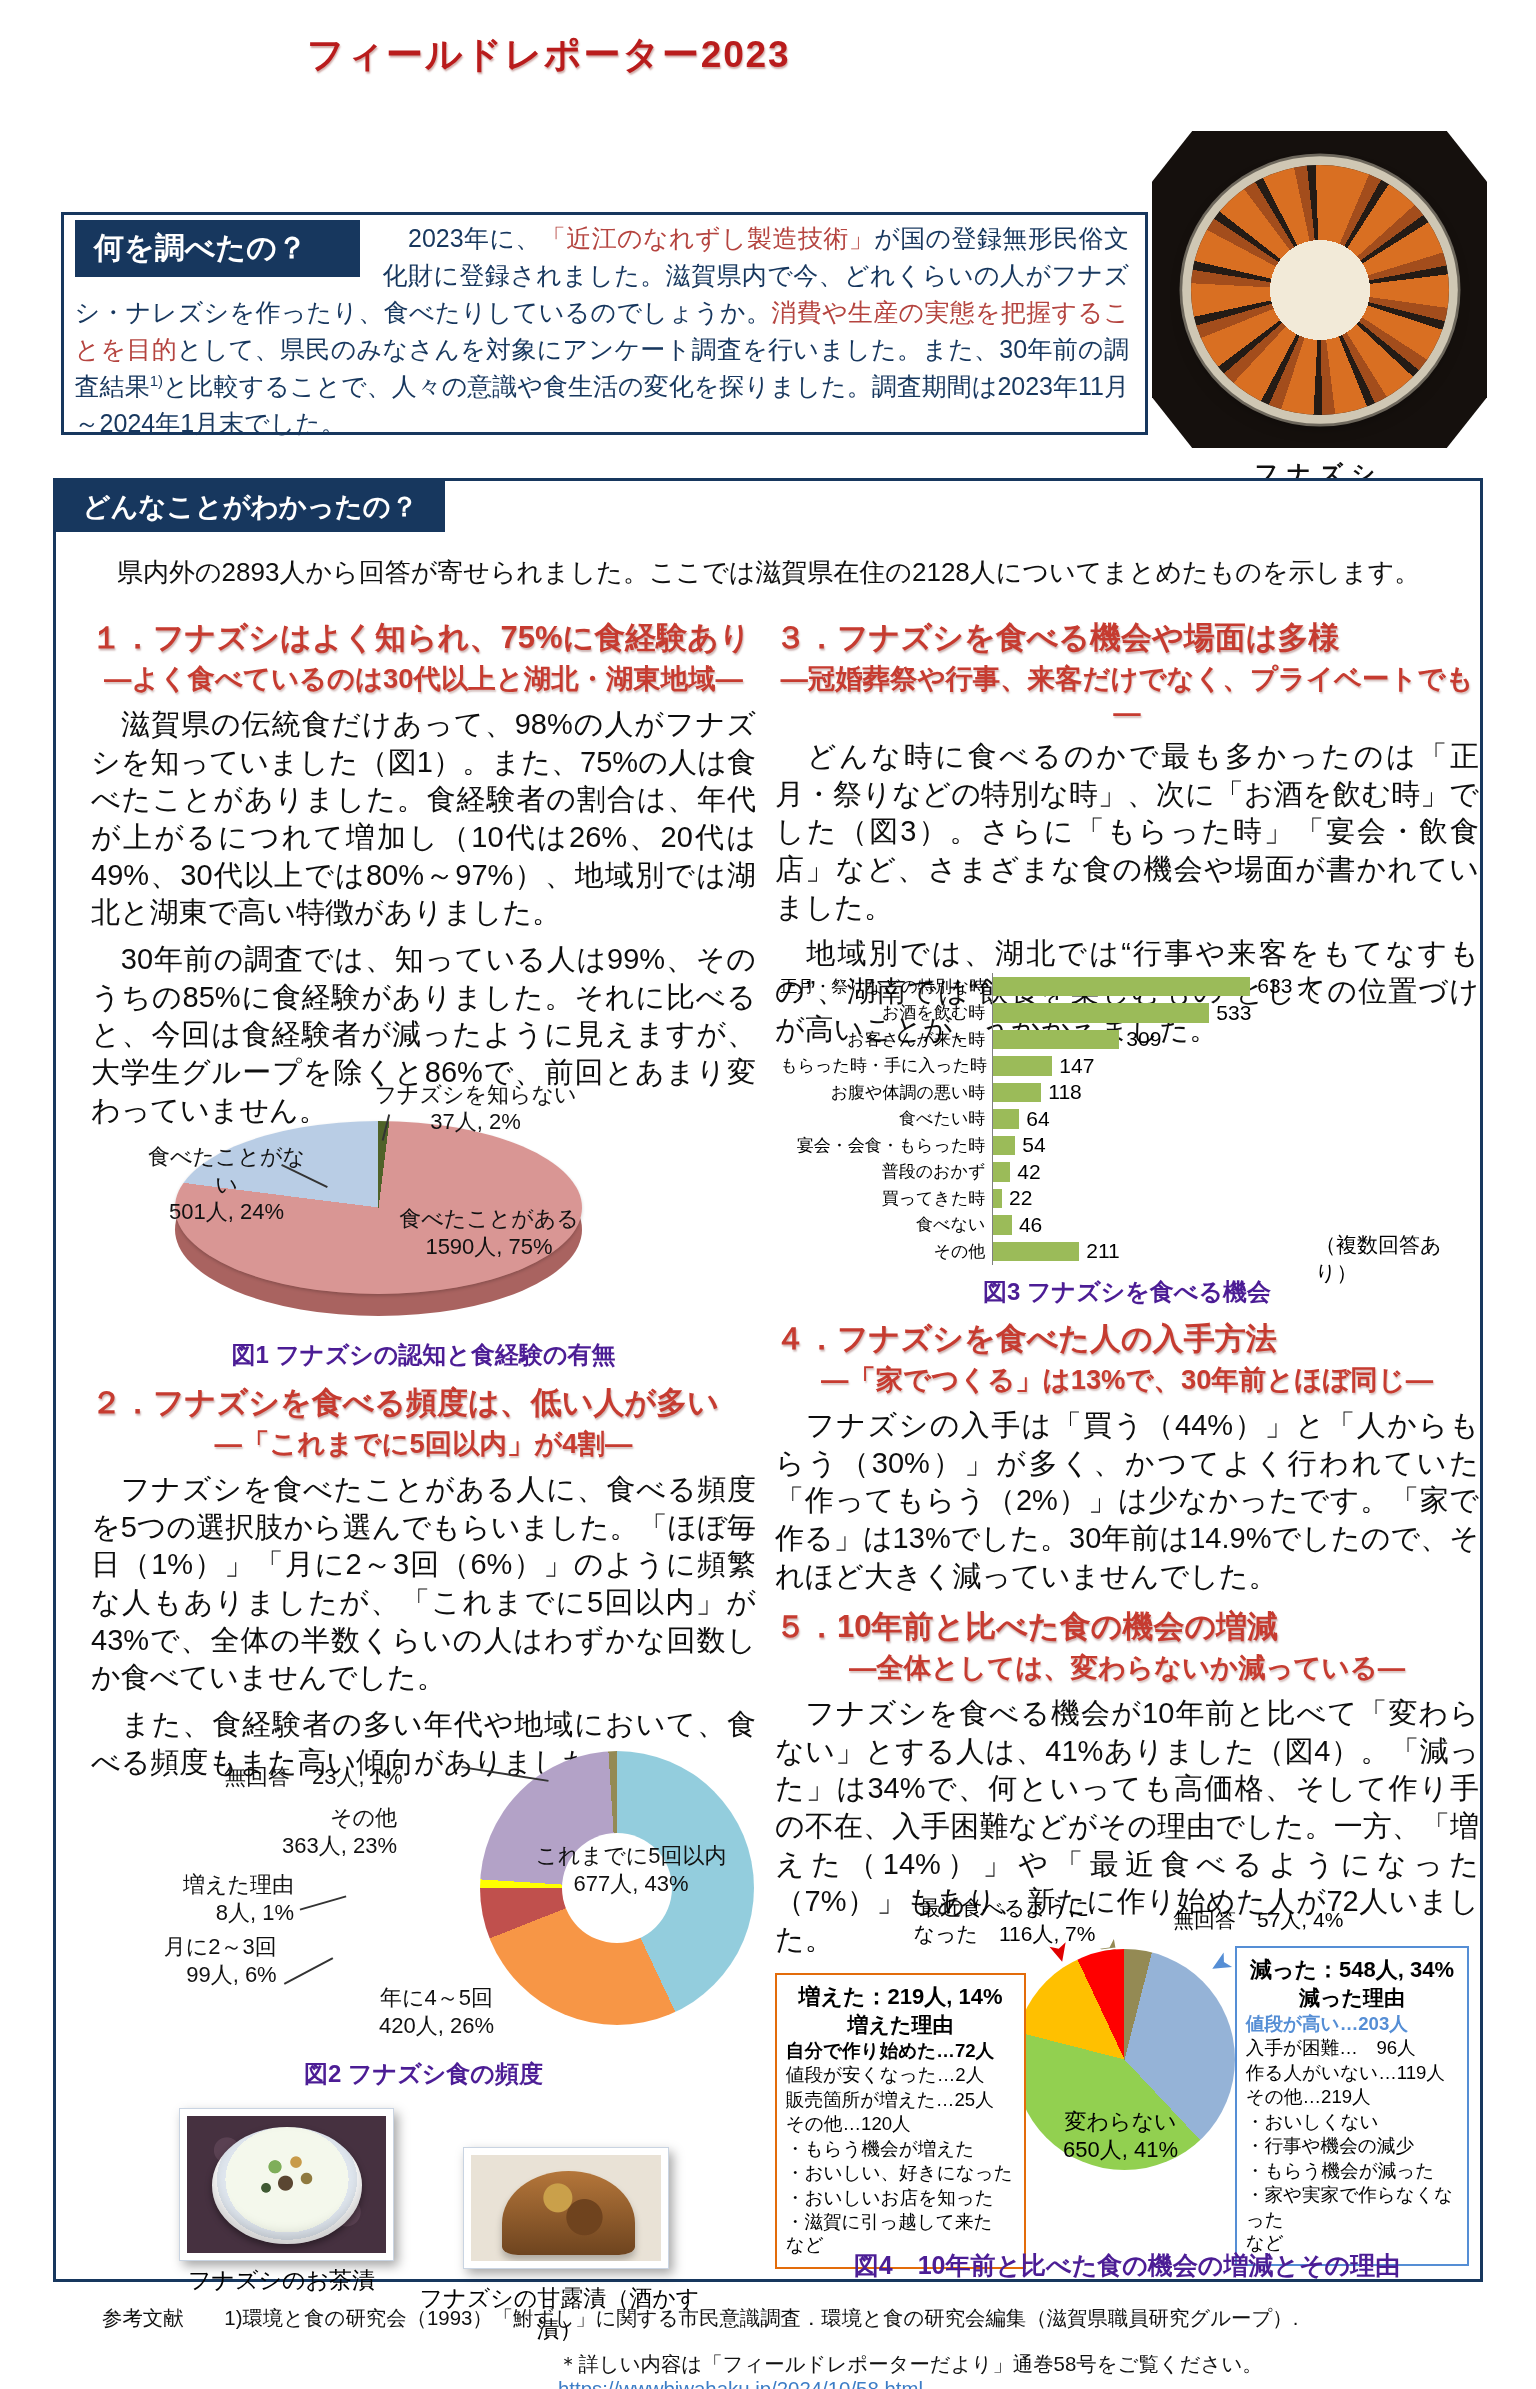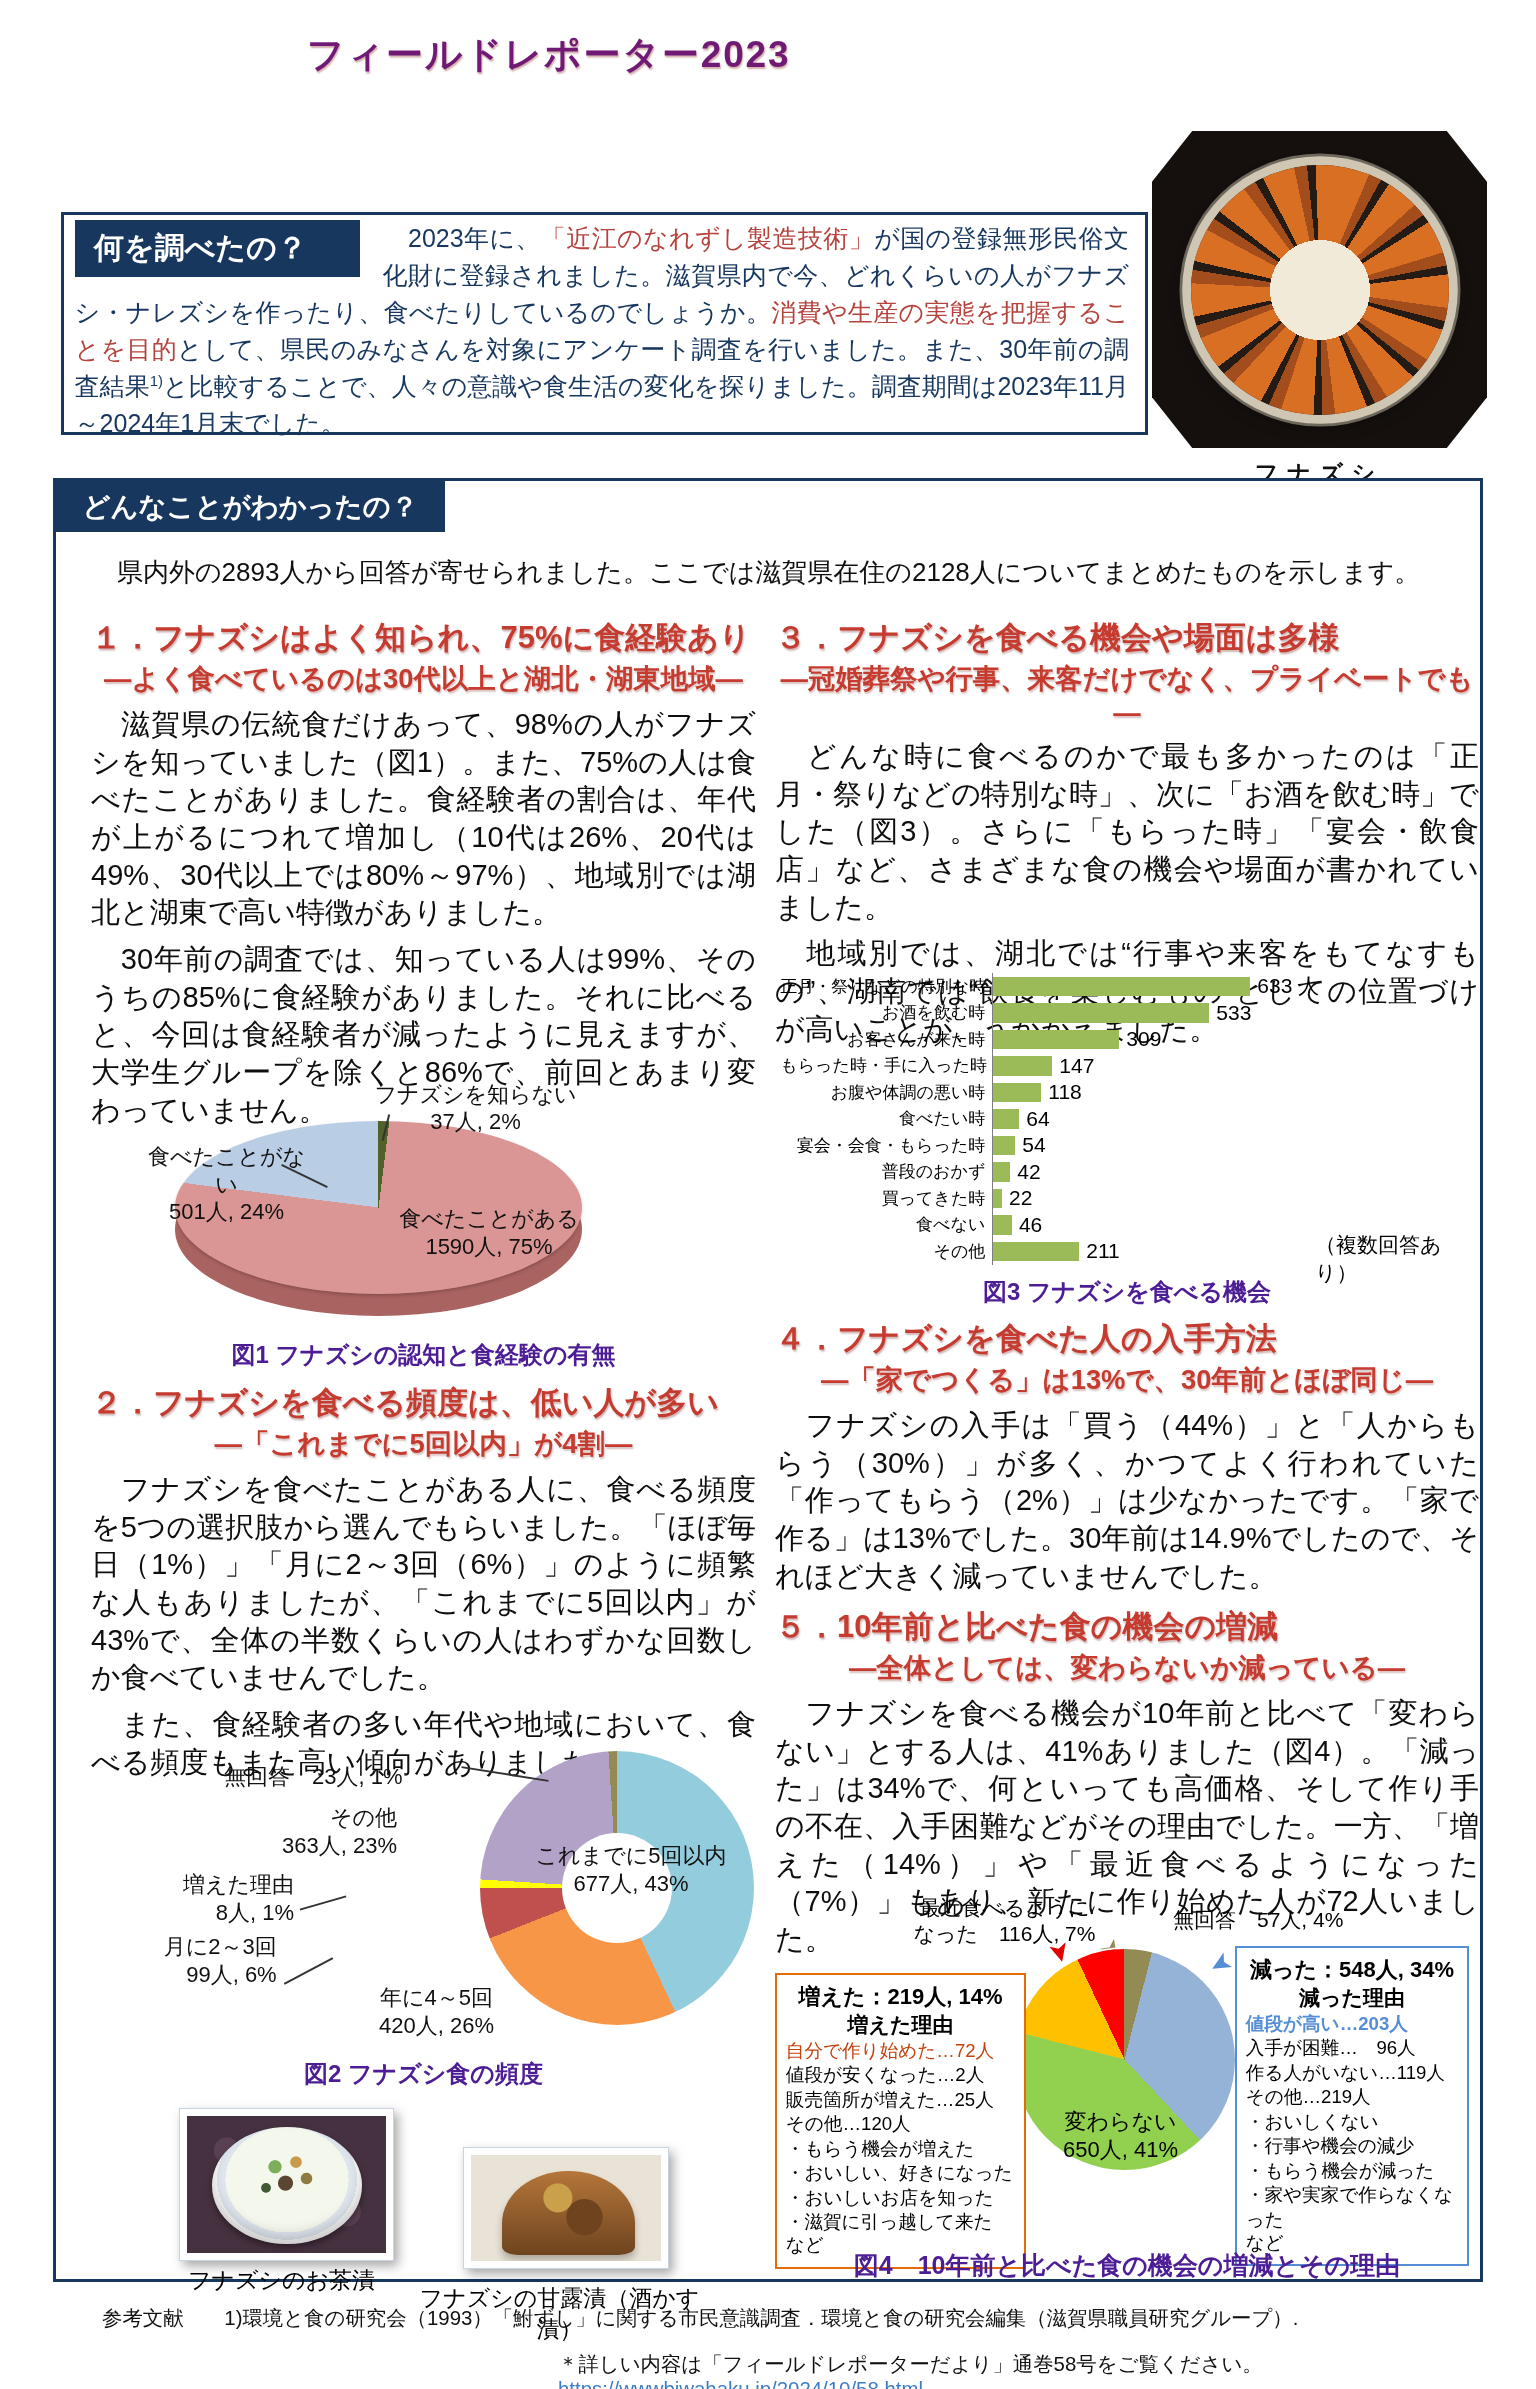--- a/index.html
+++ b/index.html
@@ -1,20 +1,20 @@
 <!DOCTYPE html>
 <html style="font-size:14px"><head>
 <meta charset="utf-8">
 <style>
   html,body{margin:0;padding:0;background:#888;}
   .page{position:relative;width:1536px;height:2389px;background:#ffffff;overflow:hidden;
         font-family:"Liberation Sans","DejaVu Sans",sans-serif;color:#111;}
   
   .supertitle{position:absolute;left:0;top:30px;width:1097px;text-align:center;
-    font-size:37px;font-weight:bold;color:#701a75;letter-spacing:1.8px;
+    font-size:37px;font-weight:bold;color:#b91c1c;letter-spacing:1.8px;
     text-shadow:0.9px 1.8px 1.8px rgba(120,20,12,.35);}
   .main-title{position:absolute;left:0;top:81px;width:1168px;text-align:center;
     font-size:67px;font-weight:bold;color:#c5392e;letter-spacing:14px;
     text-shadow:1.8px 3.5px 2.7px rgba(90,10,5,.35);}
   .photo-octagon{position:absolute;left:1152px;top:131px;width:335px;height:317px;background:#15100d;
     clip-path:polygon(12% 0,88% 0,100% 16%,100% 84%,88% 100%,12% 100%,0 84%,0 16%);
     display:flex;align-items:center;justify-content:center;}
   .plate{width:258px;height:250px;border-radius:50%;
     background:
       radial-gradient(circle at 50% 50%, #f2ead8 0 50px, rgba(0,0,0,0) 50px),
@@ -123,21 +123,21 @@
   .arr-red{left:274px;top:39px;color:#e00000;transform:rotate(75deg);}
   .arr-olive{left:326px;top:37px;color:#948A54;transform:rotate(55deg);}
   .arr-orange{left:218px;top:80px;color:#E36C0A;transform:rotate(40deg);font-size:30px;}
   .arr-blue{left:435px;top:51px;color:#558ED5;transform:rotate(150deg);}
   .f4-box{position:absolute;box-sizing:border-box;background:#fff;padding:7px 8.8px;
     font-size:18.6px;line-height:1.32;color:#000;}
   .f4-inc{left:0;top:73px;width:251px;border:2.7px solid #E36C0A;}
   .f4-dec{left:460px;top:46px;width:234px;border:2.7px solid #558ED5;}
   .f4-box-title{font-weight:bold;font-size:22px;text-align:center;}
   .f4-box-sub{font-weight:bold;font-size:21px;text-align:center;}
-  .hl-orange{color:#c2410c;font-weight:normal;}
+  .hl-orange{color:#000000;font-weight:bold;}
   .hl-blue{color:#558ED5;font-weight:bold;}
   .etc{text-align:left;padding-right:12.4px;font-family:Liberation Mono, monospace;}
   .f4cap{bottom:3.5px;font-size:25px;}
   
   .refs{position:absolute;left:102px;top:2304px;font-size:20.4px;color:#111;}
   .more{position:absolute;left:558px;top:2350px;font-size:20.4px;color:#111;}
   .more a{color:#3c7dc6;text-decoration:none;}
 </style>
 </head>
 <body>

